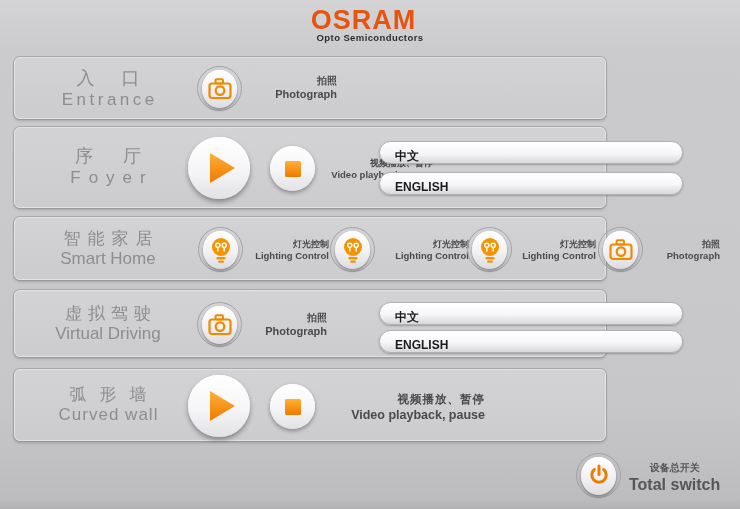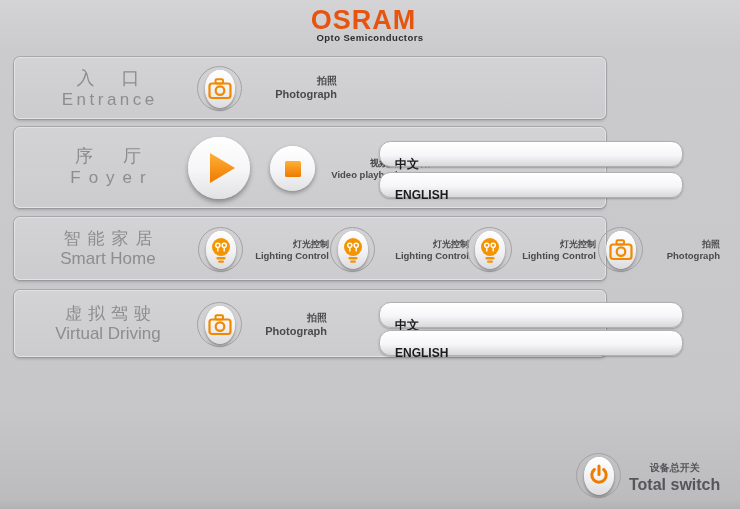--- a/index.html
+++ b/index.html
@@ -40,21 +40,21 @@
   .ten { font-size:17px; line-height:1.2; white-space:nowrap; }
   .s1 .tcn{letter-spacing:27px;text-indent:27px}
   .s1 .ten{letter-spacing:3.5px;text-indent:3.5px}
   .s2 .tcn{letter-spacing:30px;text-indent:30px}
   .s2 .ten{letter-spacing:8px;text-indent:8px}
   .s3 .tcn{letter-spacing:7px;text-indent:7px;font-size:17px}
   .s4 .tcn{letter-spacing:6px;text-indent:6px;font-size:17px}
   .s5 .tcn{letter-spacing:13px;text-indent:13px;font-size:17px}
   .s5 .ten{letter-spacing:1px;text-indent:1px}
   
-  button { appearance:none; background:none; border:none; padding:12px; cursor:pointer; }
+  button { appearance:none; background:none; border:none; padding:4px; cursor:pointer; }
   .ring {
     position:absolute; width:45px; height:45px; border-radius:50%;
     border:1px solid #a3a3a5; display:flex; align-items:center; justify-content:center;
   }
   .face {
     width:38px; height:38px; border-radius:50%;
     background:linear-gradient(180deg,#ffffff 0%,#f2f2f4 55%,#dcdcde 100%);
     box-shadow:0 2px 3px rgba(0,0,0,.32), inset 0 1px 0 #fff;
     display:flex; align-items:center; justify-content:center;
   }
@@ -247,20 +247,40 @@
       </span>
     </button>
     <div class="ctl-label" style="left:222px;top:20px;width:90px">
       <div class="l-cn">拍照</div>
       <div class="l-en">Photograph</div>
     </div>
     <button class="lang-btn" style="top:11px">中文</button>
     <button class="lang-btn" style="top:39px">ENGLISH</button>
   </section>
 
+  <section class="panel p5 s5">
+    <div class="title" style="top:15px">
+      <div class="tcn">弧形墙</div>
+      <div class="ten">Curved wall</div>
+    </div>
+    <button class="play-btn" style="left:173px;top:5px">
+      <svg width="30" height="34" viewBox="0 0 30 34">
+          <polygon points="3,2 3,32 28,17" fill="url(#g-or)"></polygon>
+        </svg>
+    </button>
+    <button class="stop-btn" style="left:255px;top:14px">
+      <svg width="18" height="18" viewBox="0 0 18 18">
+          <rect x="1" y="1" width="16" height="16" rx="1.5" fill="url(#g-or)"></rect>
+        </svg>
+    </button>
+    <div class="ctl-label big" style="left:310px;top:22px;width:160px">
+      <div class="l-cn">视频播放、暂停</div>
+      <div class="l-en">Video playback, pause</div>
+    </div>
+  </section>
 
   <button class="ring power-ring">
     <span class="face">
       <svg width="30" height="30" viewBox="0 0 30 30">
         <path d="M10.37 8.48 A7.2 7.2 0 1 0 19.63 8.48" fill="none" stroke="#ee7c00" stroke-width="3" stroke-linecap="round"></path>
         <line x1="15" y1="5" x2="15" y2="13.5" stroke="#ee7c00" stroke-width="3" stroke-linecap="round"></line>
       </svg>
     </span>
   </button>
   <div class="power-label">

